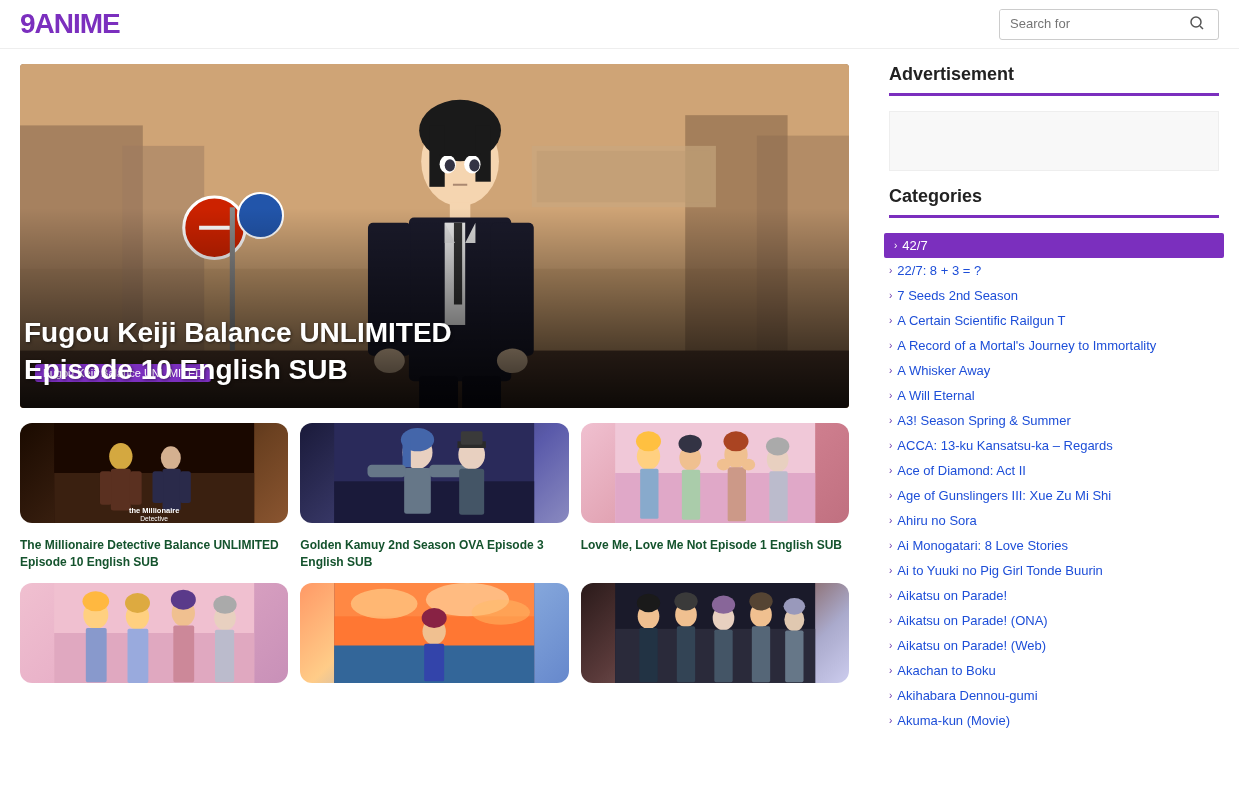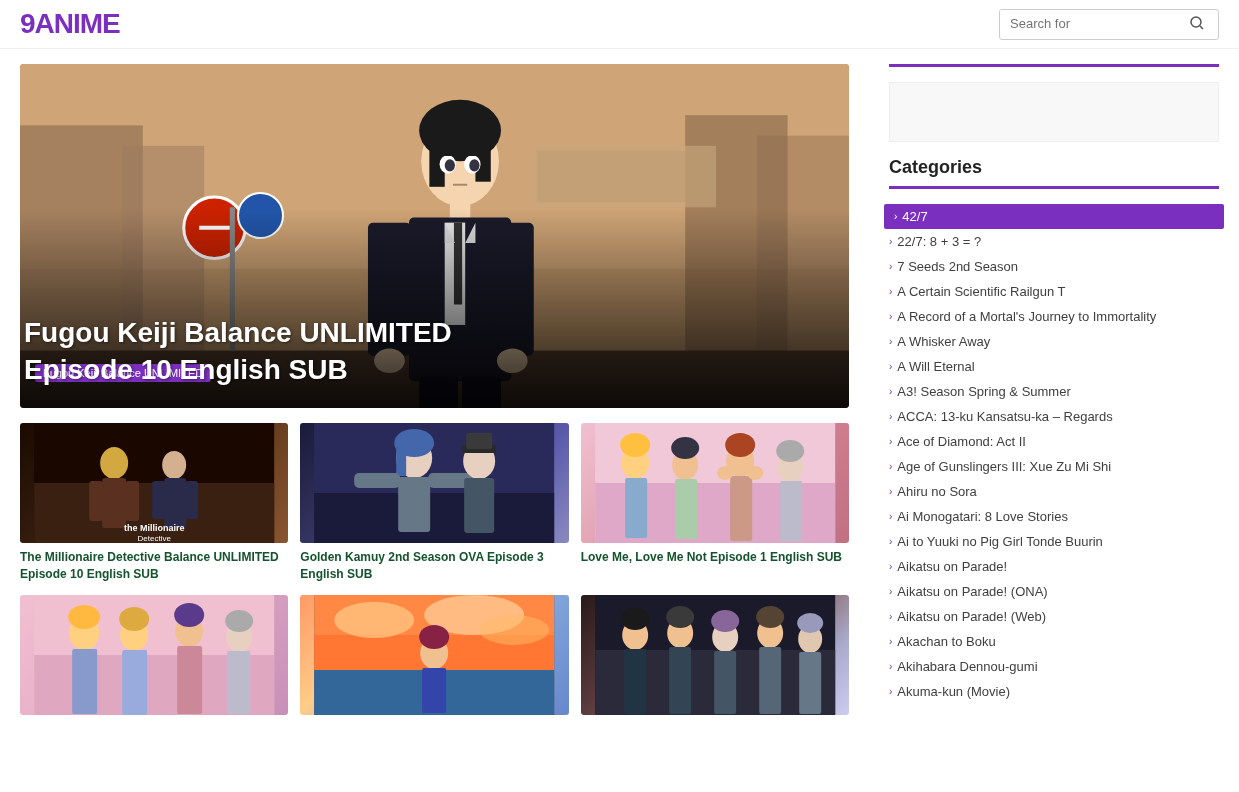--- a/index.html
+++ b/index.html
@@ -99,24 +99,24 @@
     
     .thumb-row {
       display: grid;
       grid-template-columns: 1fr 1fr 1fr;
       gap: 12px;
       margin-bottom: 12px;
     }
     .thumb-item {}
     .thumb-img {
       width: 100%;
-      height: 120px;
-      border-radius: 3px;
+      height: 100px;
+      border-radius: 12px;
       overflow: hidden;
-      margin-bottom: 6px;
+      margin-bottom: 14px;
     }
     
     .thumb-img-1 {
       background: linear-gradient(135deg, #1a0a00 0%, #3a2010 40%, #6a4020 70%, #8a5530 100%);
     }
     .thumb-img-1-inner {
       width: 100%;
       height: 100%;
       display: flex;
       align-items: center;
@@ -180,21 +180,21 @@
     .categories-list li:first-child {
       background: #7b2fbe;
       padding: 5px 10px;
       margin: 0 -5px;
       border-radius: 2px;
     }
     .categories-list li:first-child a {
       color: #fff !important;
     }
     .categories-list li a {
-      color: #404040;
+      color: #1d4ed8;
       text-decoration: none;
       font-size: 13px;
     }
     .cat-arrow {
       color: #6633aa;
       font-size: 10px;
     }
     .categories-list li:first-child .cat-arrow {
       color: #fff;
     }
@@ -453,20 +453,21 @@
             <rect x="204" y="57" width="22" height="62" fill="#667788" rx="2"></rect>
           </svg>
         </div>
       </div>
     </div>
 
   </div>
 
   <div id="sidebar">
 
+    <div class="sidebar-section-title">Advertisement</div>
     <div class="sidebar-divider"></div>
     <div class="ad-area"></div>
 
     <div class="sidebar-section-title">Categories</div>
     <div class="sidebar-divider"></div>
     <ul class="categories-list">
     <li>
           <span class="cat-arrow">›</span>
           <a href="#">42/7</a>
         </li>

